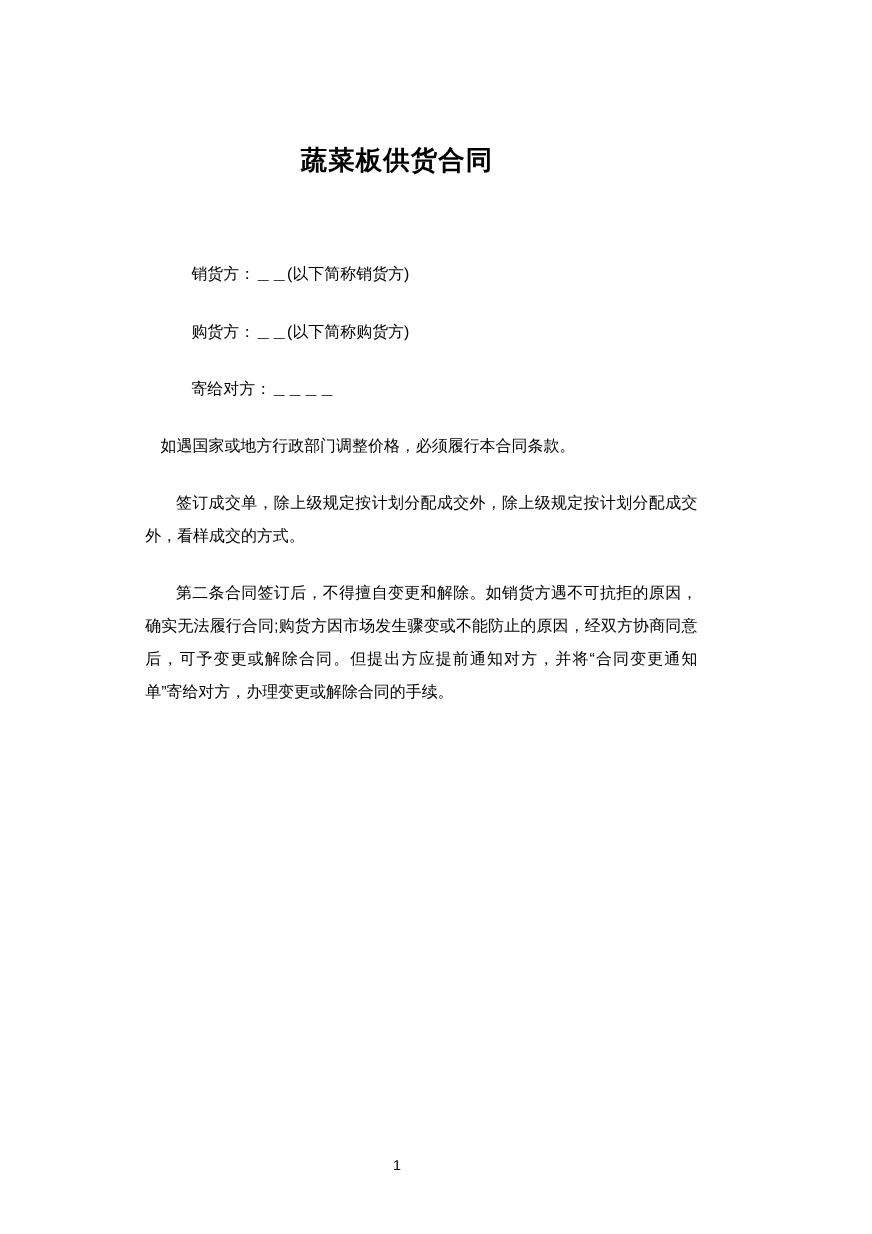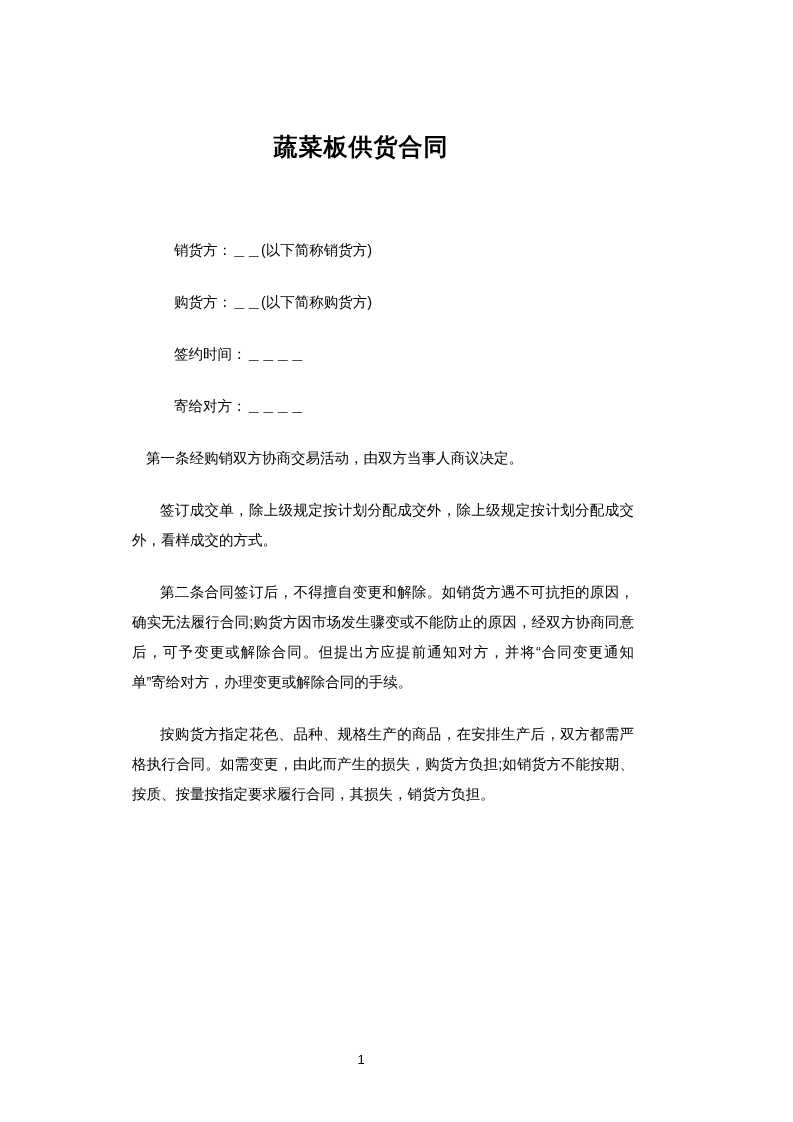--- a/index.html
+++ b/index.html
@@ -65,25 +65,23 @@
 <body>
 
 <div class="page">
 
   <h1 class="doc-title">蔬菜板供货合同</h1>
 
   <div class="body-block">
 
     <p class="para indent-1">销货方：＿＿(以下简称销货方)</p>
     <p class="para indent-1">购货方：＿＿(以下简称购货方)</p>
-    <p class="para indent-1">签约时间：＿＿＿＿</p>
     <p class="para indent-1">寄给对方：＿＿＿＿</p>
 
-    <p class="para indent-half">第一条经购销双方协商交易活动，由双方当事人商议决定。</p>
+    <p class="para indent-half">如遇国家或地方行政部门调整价格，必须履行本合同条款。</p>
     <p class="para indent-2">签订成交单，除上级规定按计划分配成交外，除上级规定按计划分配成交外，看样成交的方式。</p>
     <p class="para indent-2">第二条合同签订后，不得擅自变更和解除。如销货方遇不可抗拒的原因，确实无法履行合同;购货方因市场发生骤变或不能防止的原因，经双方协商同意后，可予变更或解除合同。但提出方应提前通知对方，并将“合同变更通知单”寄给对方，办理变更或解除合同的手续。</p>
-    <p class="para indent-2">按购货方指定花色、品种、规格生产的商品，在安排生产后，双方都需严格执行合同。如需变更，由此而产生的损失，购货方负担;如销货方不能按期、按质、按量按指定要求履行合同，其损失，销货方负担。</p>
 
   </div>
 
   <div class="page-number">1</div>
 
 </div>
 
 </body></html>

